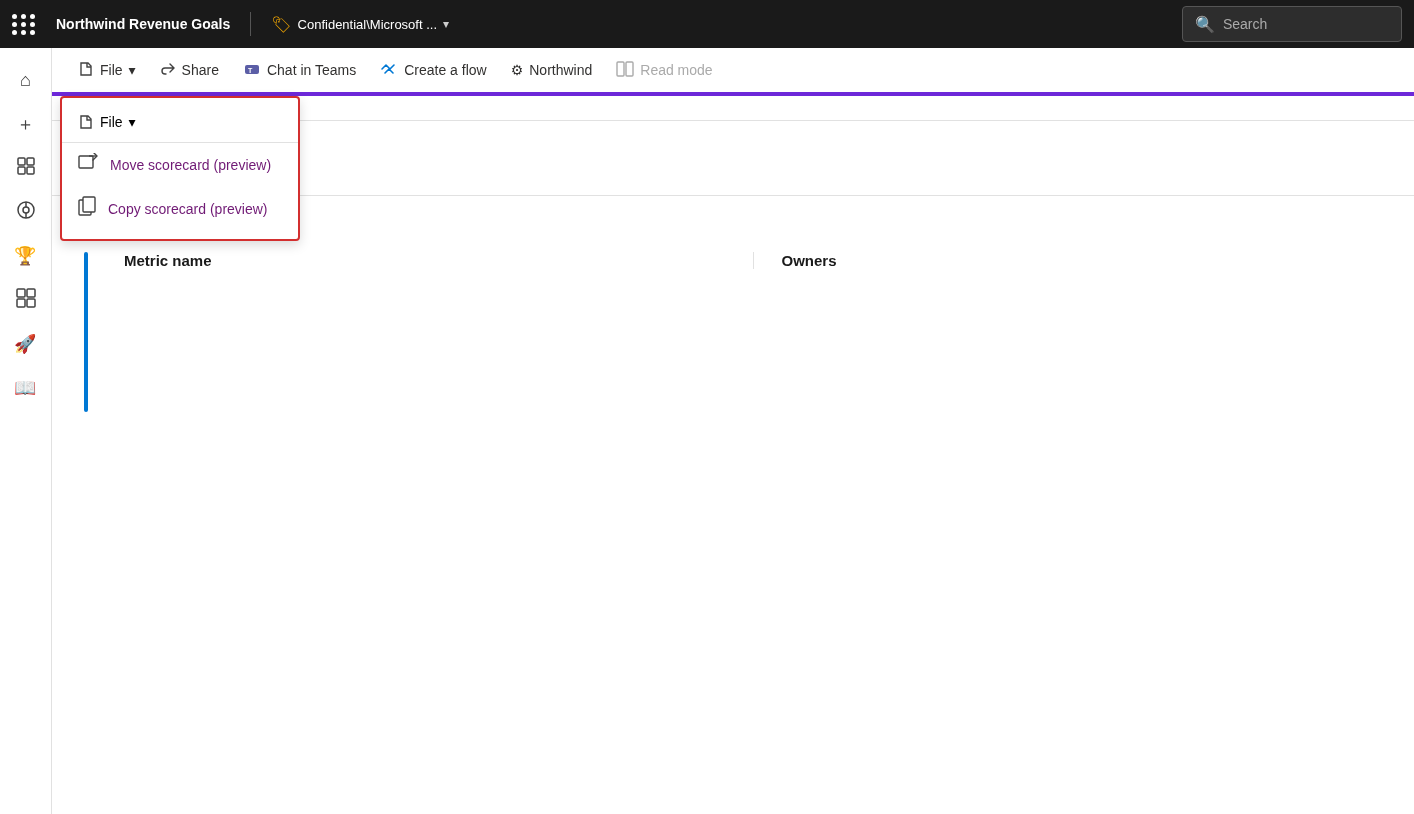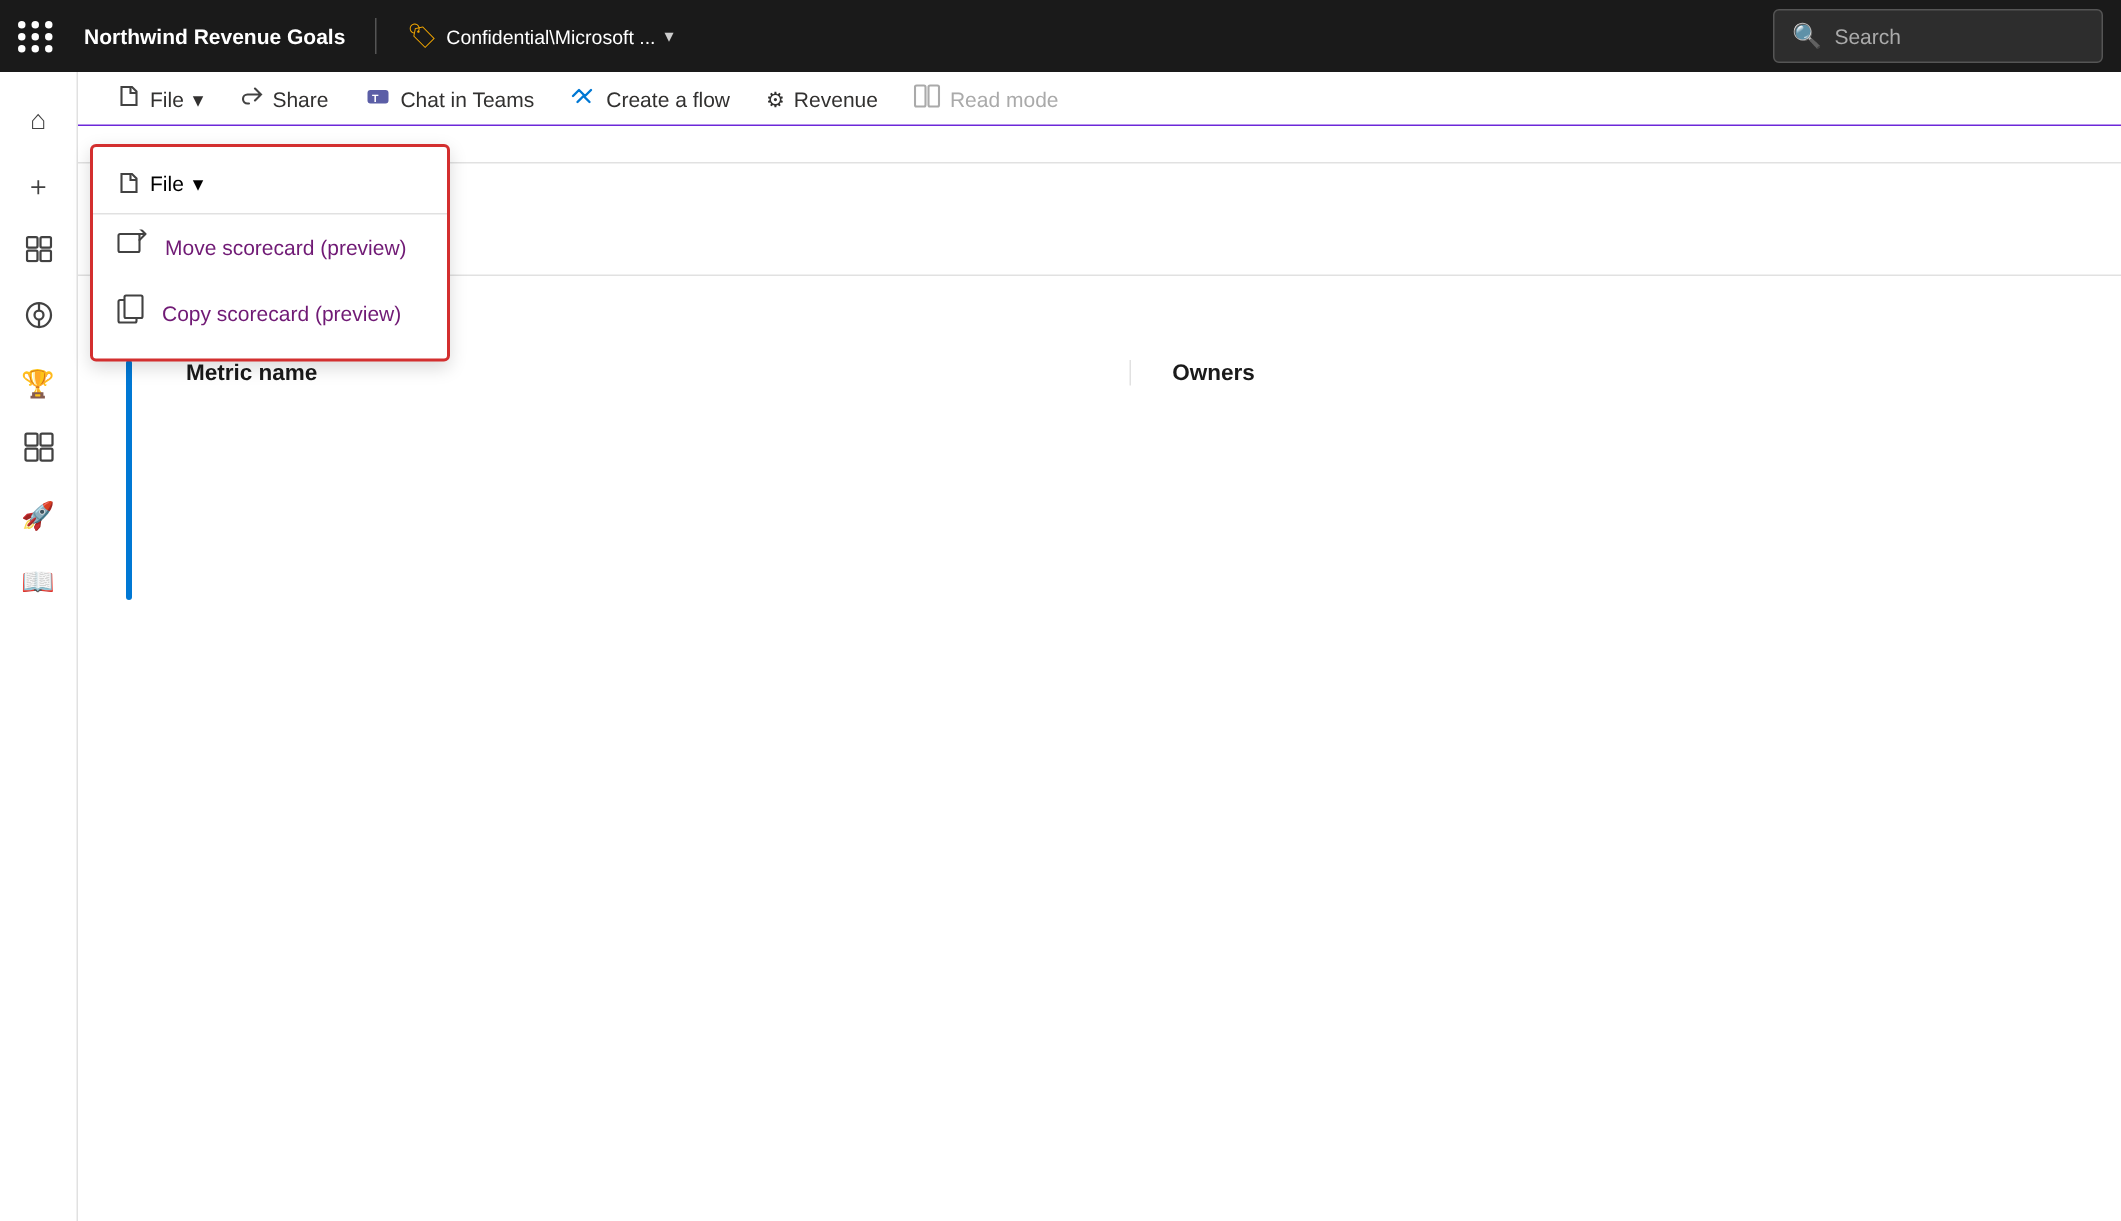--- a/index.html
+++ b/index.html
@@ -104,25 +104,25 @@
       display: flex;
       flex-direction: column;
       background: white;
       position: relative;
     }
 
     
     .toolbar {
       display: flex;
       align-items: center;
-      height: 36px;
+      height: 48px;
       padding: 0 16px;
       gap: 4px;
       background: white;
-      border-bottom: 1px solid #6d28d9;
+      border-bottom: 4px solid #6d28d9;
       position: relative;
       z-index: 10;
     }
     .toolbar-btn {
       display: flex;
       align-items: center;
       gap: 6px;
       padding: 6px 10px;
       border-radius: 4px;
       cursor: pointer;
@@ -343,21 +343,21 @@
           <svg width="18" height="18" viewBox="0 0 18 18" fill="none">
             <polyline points="2,9 6,5 10,9 14,5" stroke="#0078d4" stroke-width="1.6" stroke-linecap="round" stroke-linejoin="round"></polyline>
             <polyline points="5,13 9,9 13,13" stroke="#0078d4" stroke-width="1.6" stroke-linecap="round" stroke-linejoin="round"></polyline>
           </svg>
         </span>
         <span>Create a flow</span>
       </button>
 
       <button class="toolbar-btn">
         <span>⚙</span>
-        <span>Revenue</span>
+        <span>Northwind</span>
       </button>
 
       <button class="toolbar-btn" style="color:#aaa;">
         <span>
           <svg width="18" height="16" viewBox="0 0 18 16" fill="none">
             <rect x="1" y="1" width="7" height="14" rx="1" stroke="#aaa" stroke-width="1.4"></rect>
             <rect x="10" y="1" width="7" height="14" rx="1" stroke="#aaa" stroke-width="1.4"></rect>
           </svg>
         </span>
         <span style="color:#aaa;">Read mode</span>

